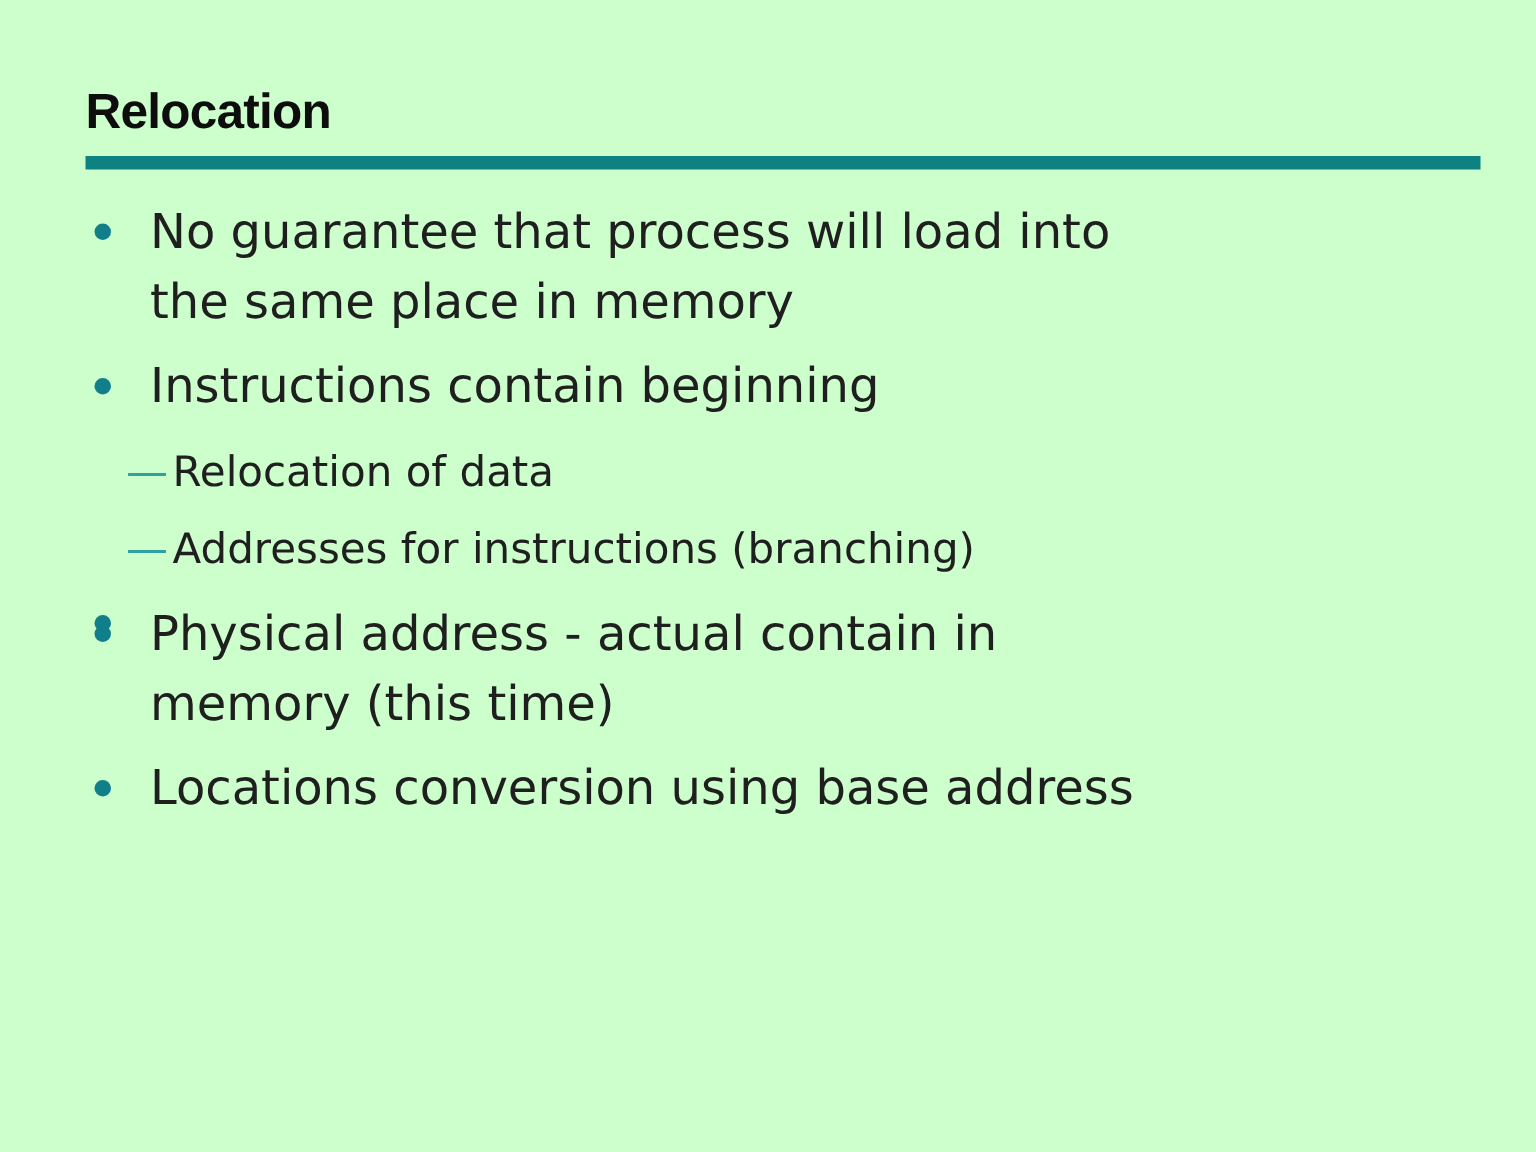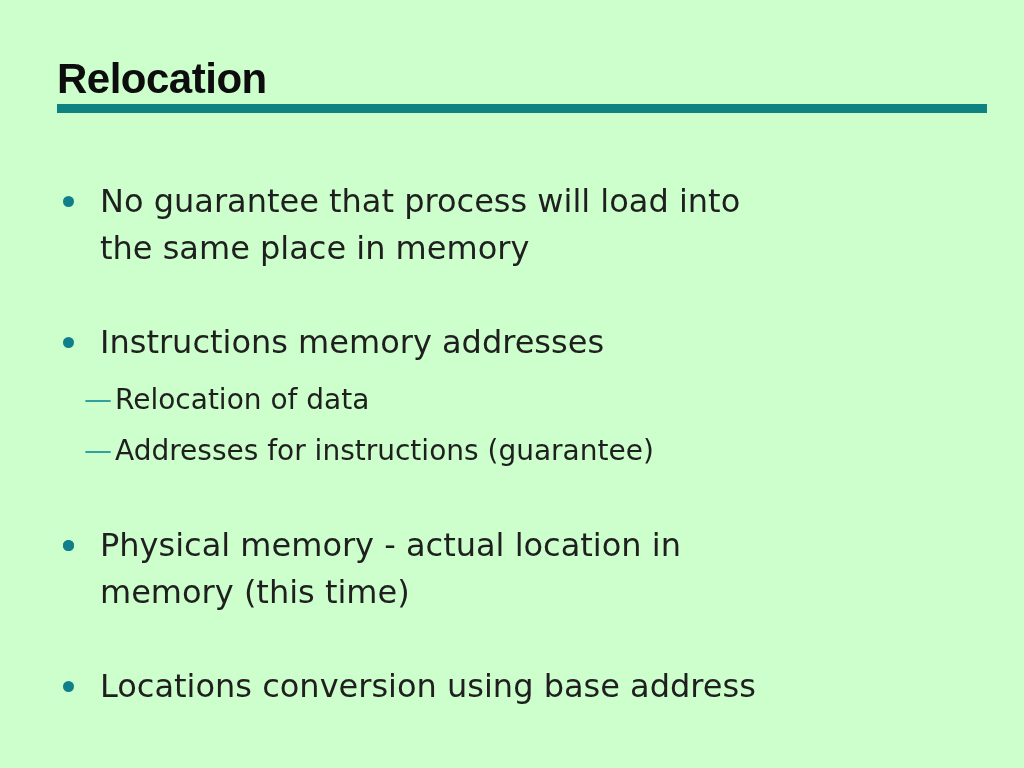--- a/index.html
+++ b/index.html
@@ -13,21 +13,21 @@
     overflow: hidden;
     background: var(--bg, #ccffcc);
     font-family: "DejaVu Sans", sans-serif;
   }
   .slide-title {
     position: absolute;
     left: 57px;
     top: 56px;
     font-family: "Liberation Sans", sans-serif;
     font-weight: bold;
-    font-size: 42px;
+    font-size: 33px;
     line-height: 1.1;
     letter-spacing: -0.5px;
     color: var(--title-color, #0d0d0d);
   }
   .title-rule {
     position: absolute;
     left: 57px;
     top: 104px;
     width: 930px;
     height: 9px;
@@ -40,21 +40,20 @@
     width: 930px;
   }
   .bullet-item {
     position: relative;
     font-size: 32px;
     line-height: 47px;
     color: var(--body-color, #1f1f1f);
     padding-left: 43px;
     margin-bottom: 9px;
     white-space: pre-line;
-    margin-top: 47px;
   }
   .bullet-item .dot {
     position: absolute;
     left: 6px;
     top: 18px;
     width: 11px;
     height: 11px;
     border-radius: 50%;
     background: var(--bullet-color, #117f8a);
   }
@@ -76,21 +75,21 @@
 </style>
 </head>
 <body>
 
 <div class="slide" style="--bg: #ccffcc; --title-color: #0d0d0d; --body-color: #1f1f1f; --divider-color: #0e8181; --bullet-color: #117f8a; --dash-color: #33a0a0;">
   <div class="slide-title">Relocation</div>
   <div class="title-rule"></div>
   <div class="content" id="bullet-list">
       <div class="bullet-item"><span class="dot"></span><span>No guarantee that process will load into
 the same place in memory</span></div>
-      <div class="bullet-item"><span class="dot"></span><span>Instructions memory addresses</span></div>
+      <div class="bullet-item"><span class="dot"></span><span>Instructions contain beginning</span></div>
       <div class="sub-item"><span class="dash">—</span><span>Relocation of data</span></div>
-      <div class="sub-item"><span class="dash">—</span><span>Addresses for instructions (guarantee)</span></div>
+      <div class="sub-item"><span class="dash">—</span><span>Addresses for instructions (branching)</span></div>
       <div class="bullet-item"><span class="dot"></span></div>
-      <div class="bullet-item"><span class="dot"></span><span>Physical memory - actual location in
+      <div class="bullet-item"><span class="dot"></span><span>Physical address - actual contain in
 memory (this time)</span></div>
       <div class="bullet-item"><span class="dot"></span><span>Locations conversion using base address</span></div>
     </div>
 </div>
 
 </body></html>

